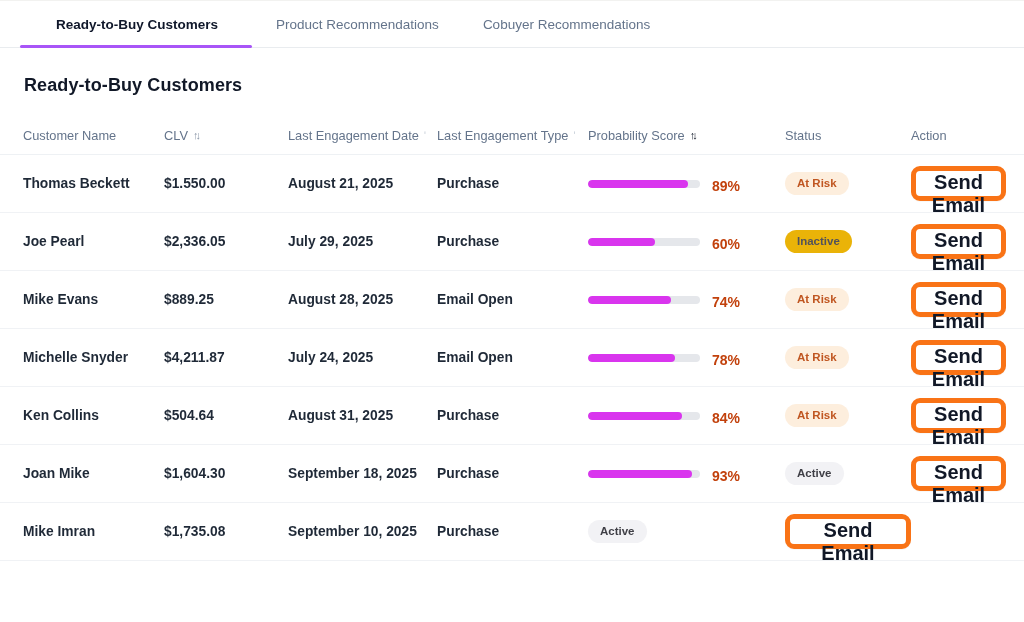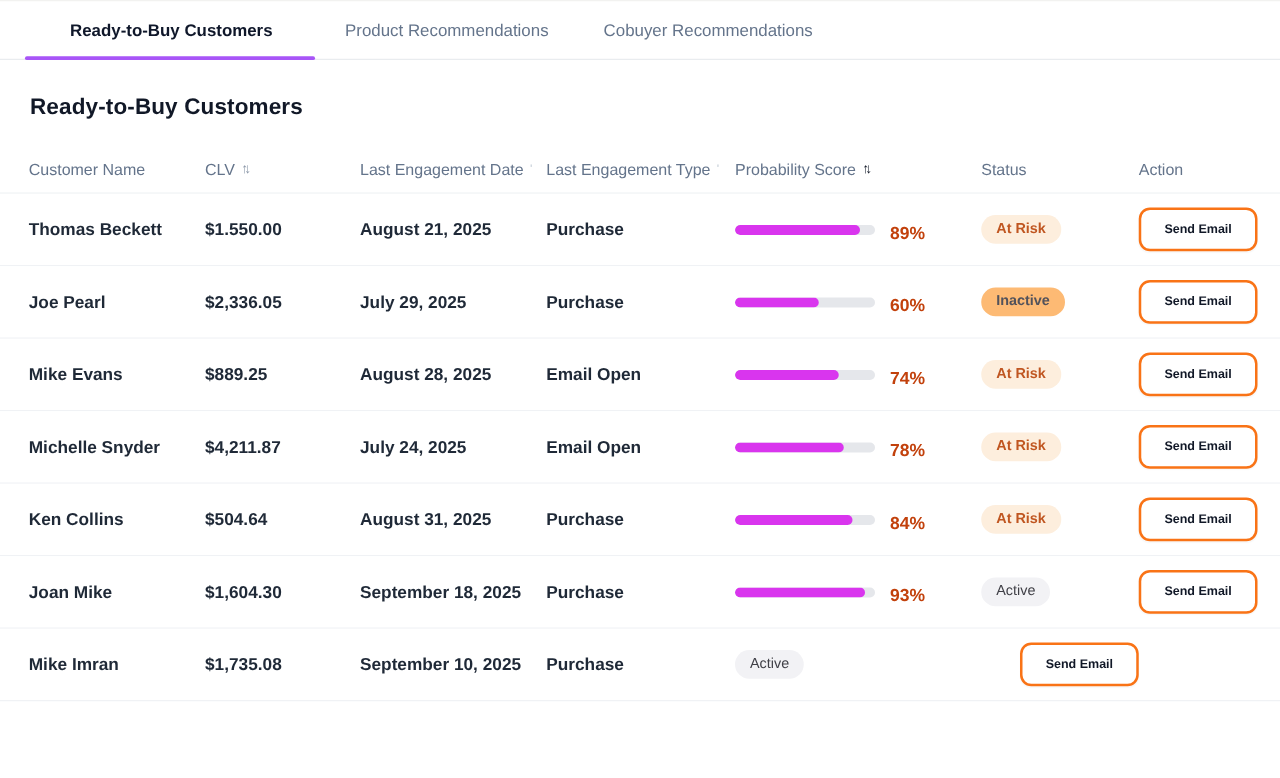--- a/index.html
+++ b/index.html
@@ -118,34 +118,34 @@
   .badge {
     display: inline-block;
     padding: 6px 12px;
     border-radius: 999px;
     font-size: 11.5px;
     font-weight: 700;
     line-height: 1;
     white-space: nowrap;
   }
   .badge.at-risk  { background: #fdeedd; color: #c05621; }
-  .badge.inactive { background: #fdba74; color: #52525b; font-weight: 600; }
-  .badge.active   { background: #f2f2f5; color: #3f3f46; font-weight: 400; }
+  .badge.inactive { background: #eab308; color: #52525b; font-weight: 600; }
+  .badge.active   { background: #f2f2f5; color: #3f3f46; font-weight: 700; }
 
   
   .action-cell { display: flex; justify-content: flex-end; }
   .send-btn {
     min-width: 95px;
     height: 35px;
     padding: 0 14px;
     background: #ffffff;
-    border: 2px solid #f97316;
+    border: 5px solid #f97316;
     border-radius: 9px;
     font-family: "Liberation Sans", sans-serif;
-    font-size: 10px;
+    font-size: 20px;
     font-weight: 700;
     color: #111827;
     cursor: pointer;
     box-shadow: 0 1px 1px rgba(16,24,40,0.03);
   }
 </style>
 </head>
 <body>
 
 <nav class="tabbar">

